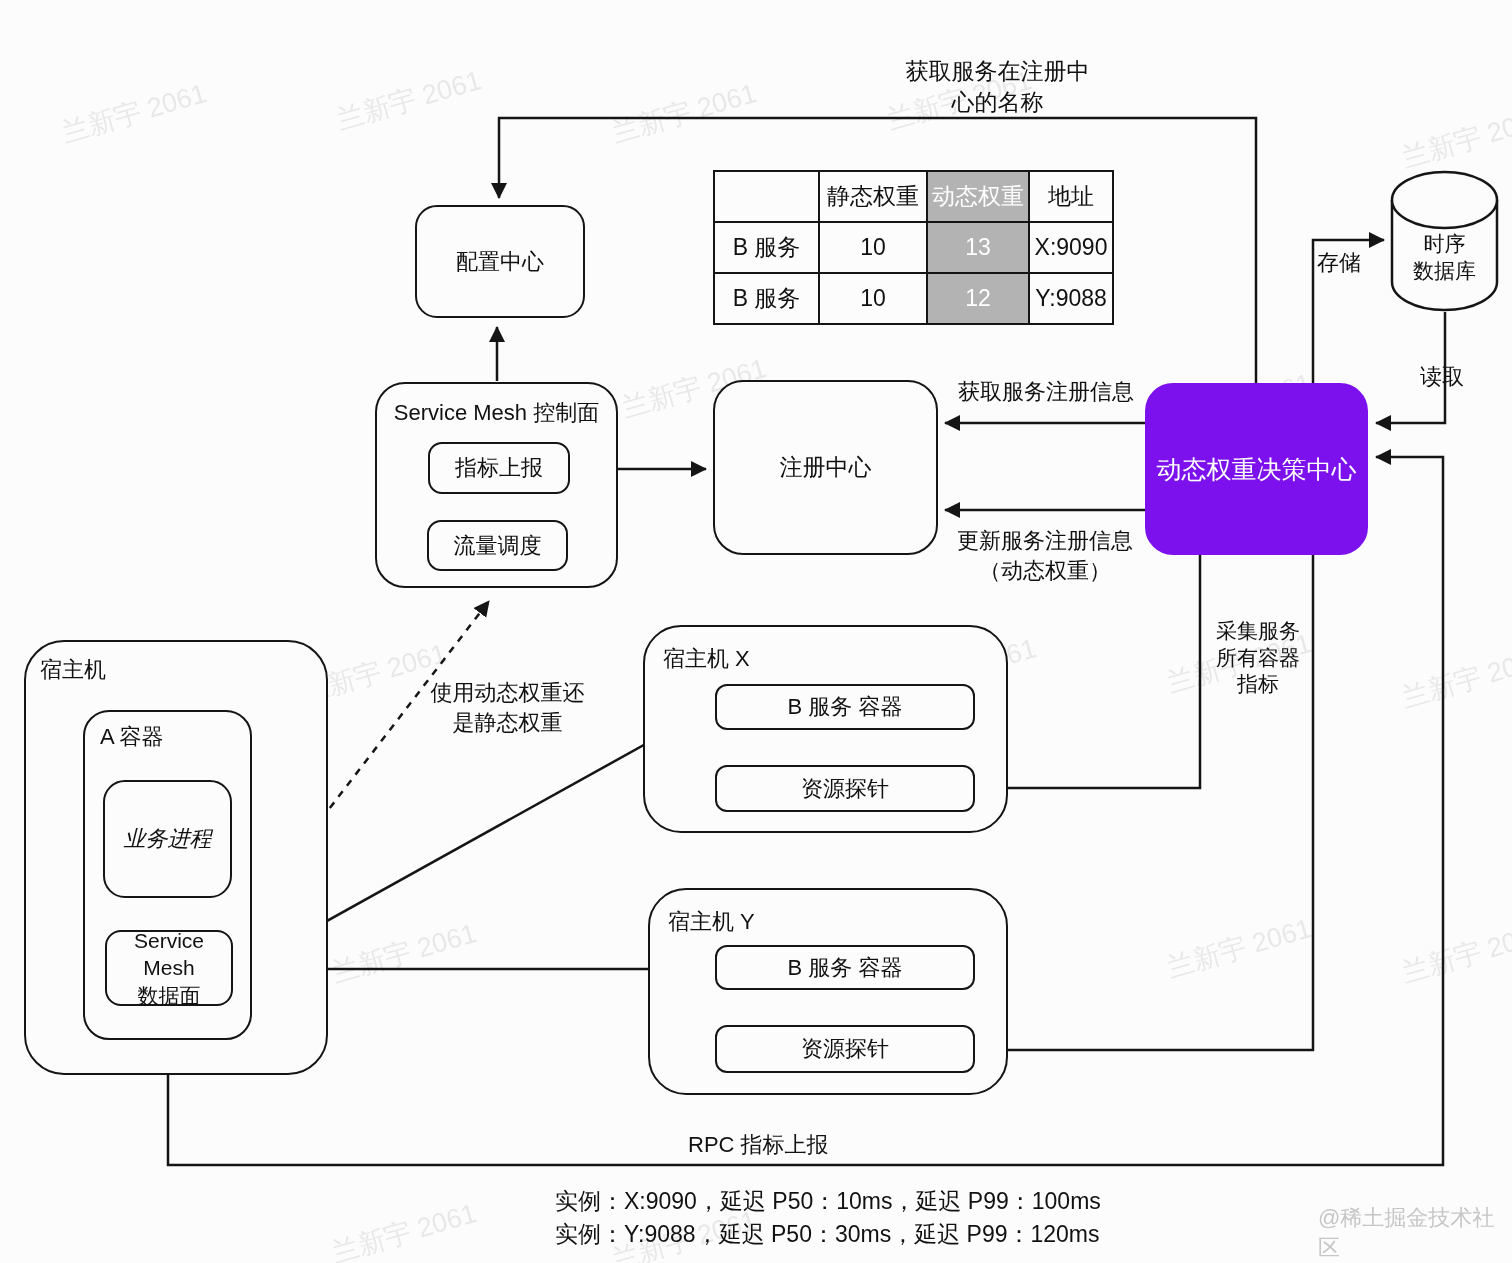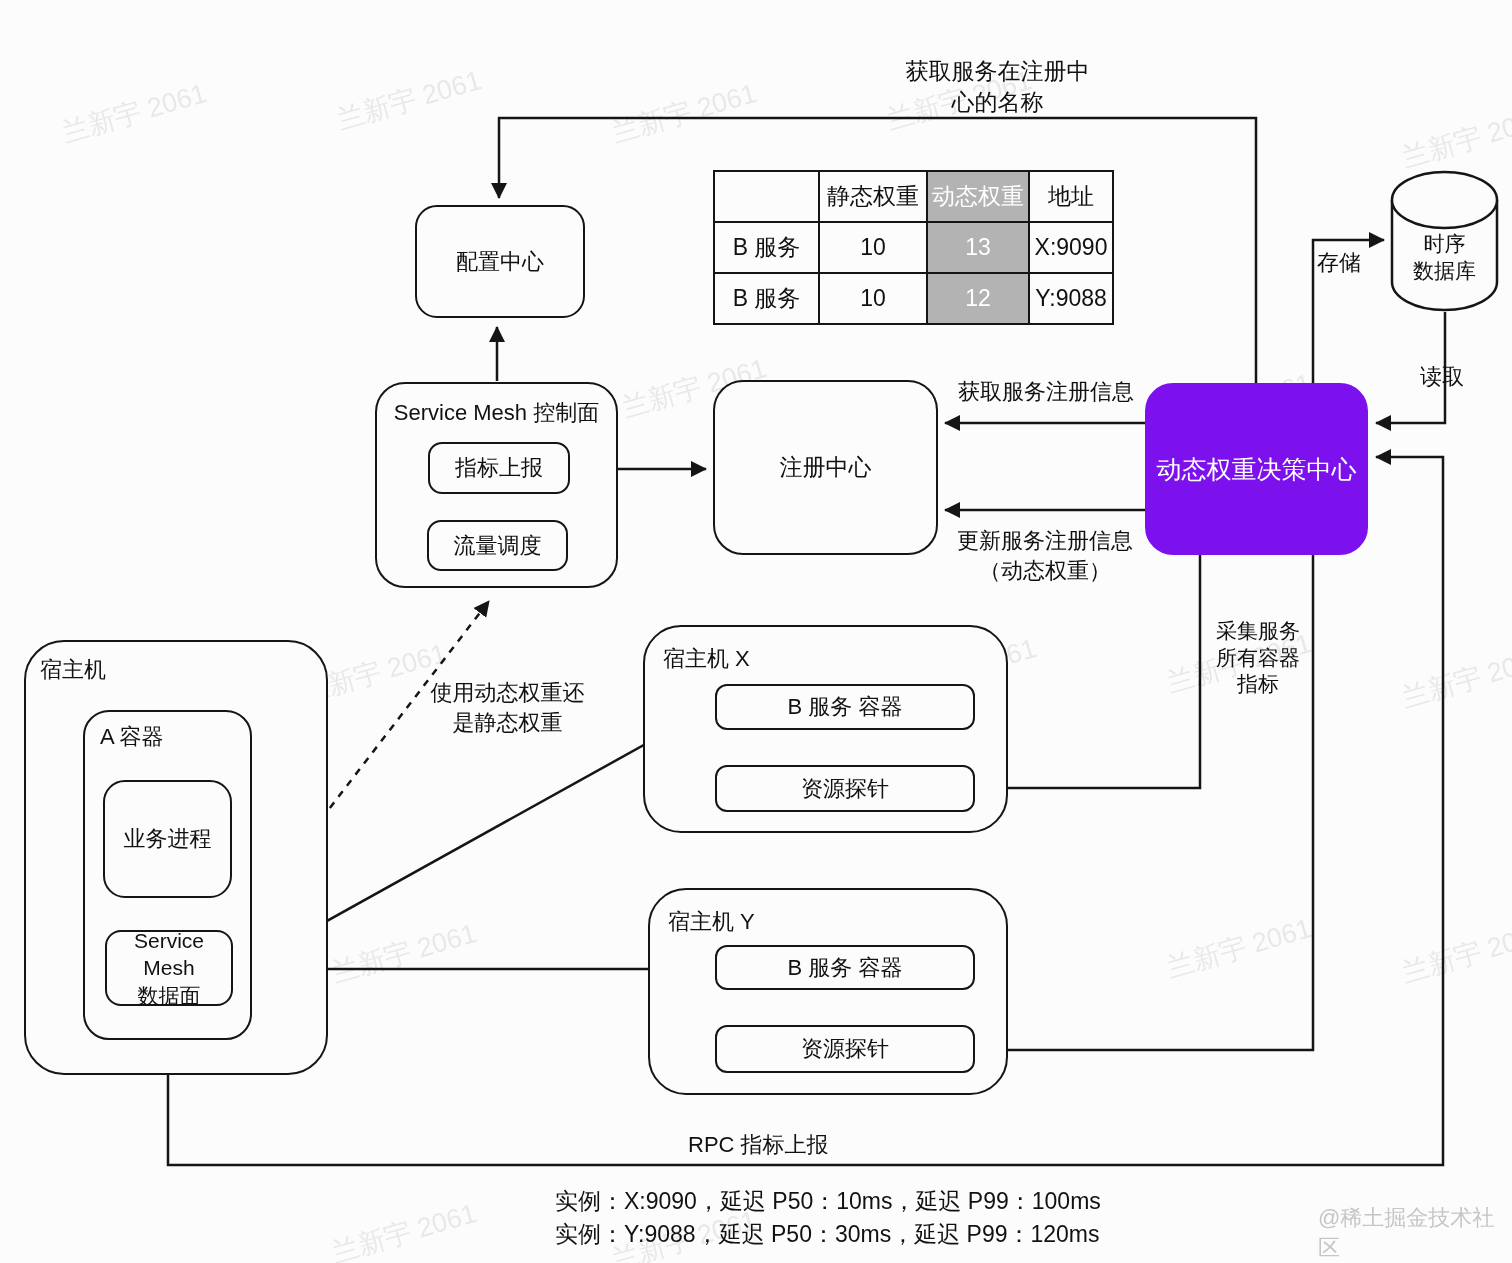--- a/index.html
+++ b/index.html
@@ -134,21 +134,21 @@
   <div class="lbl center" style="left:1208px;top:618px;width:100px;font-size:21px;line-height:1.27;">采集服务
 所有容器
 指标</div>
   <div class="lbl center" style="left:425px;top:678px;width:165px;font-size:22px;">使用动态权重还
 是静态权重</div>
 
   <div class="box" style="left:24px;top:640px;width:304px;height:435px;border-radius:40px;"></div>
   <div class="lbl" style="left:40px;top:655px;font-size:22px;">宿主机</div>
   <div class="box" style="left:83px;top:710px;width:169px;height:330px;border-radius:26px;"></div>
   <div class="lbl" style="left:100px;top:722px;font-size:22px;">A 容器</div>
-  <div class="box" style="left:103px;top:780px;width:129px;height:118px;border-radius:22px;font-size:22px;">业务进程</div>
+  <div class="box" style="left:103px;top:780px;width:129px;height:118px;border-radius:22px;font-size:22px;font-style:italic;">业务进程</div>
   <div class="box" style="left:105px;top:930px;width:128px;height:76px;border-radius:16px;font-size:21px;line-height:1.3;white-space:pre-line;">Service
 Mesh
 数据面</div>
 
   <div class="box" style="left:643px;top:625px;width:365px;height:208px;border-radius:38px;"></div>
   <div class="lbl" style="left:663px;top:644px;font-size:22px;">宿主机 X</div>
   <div class="box" style="left:715px;top:684px;width:260px;height:46px;border-radius:12px;font-size:22px;">B 服务 容器</div>
   <div class="box" style="left:715px;top:765px;width:260px;height:47px;border-radius:12px;font-size:22px;">资源探针</div>
 
   <div class="box" style="left:648px;top:888px;width:360px;height:207px;border-radius:38px;"></div>

